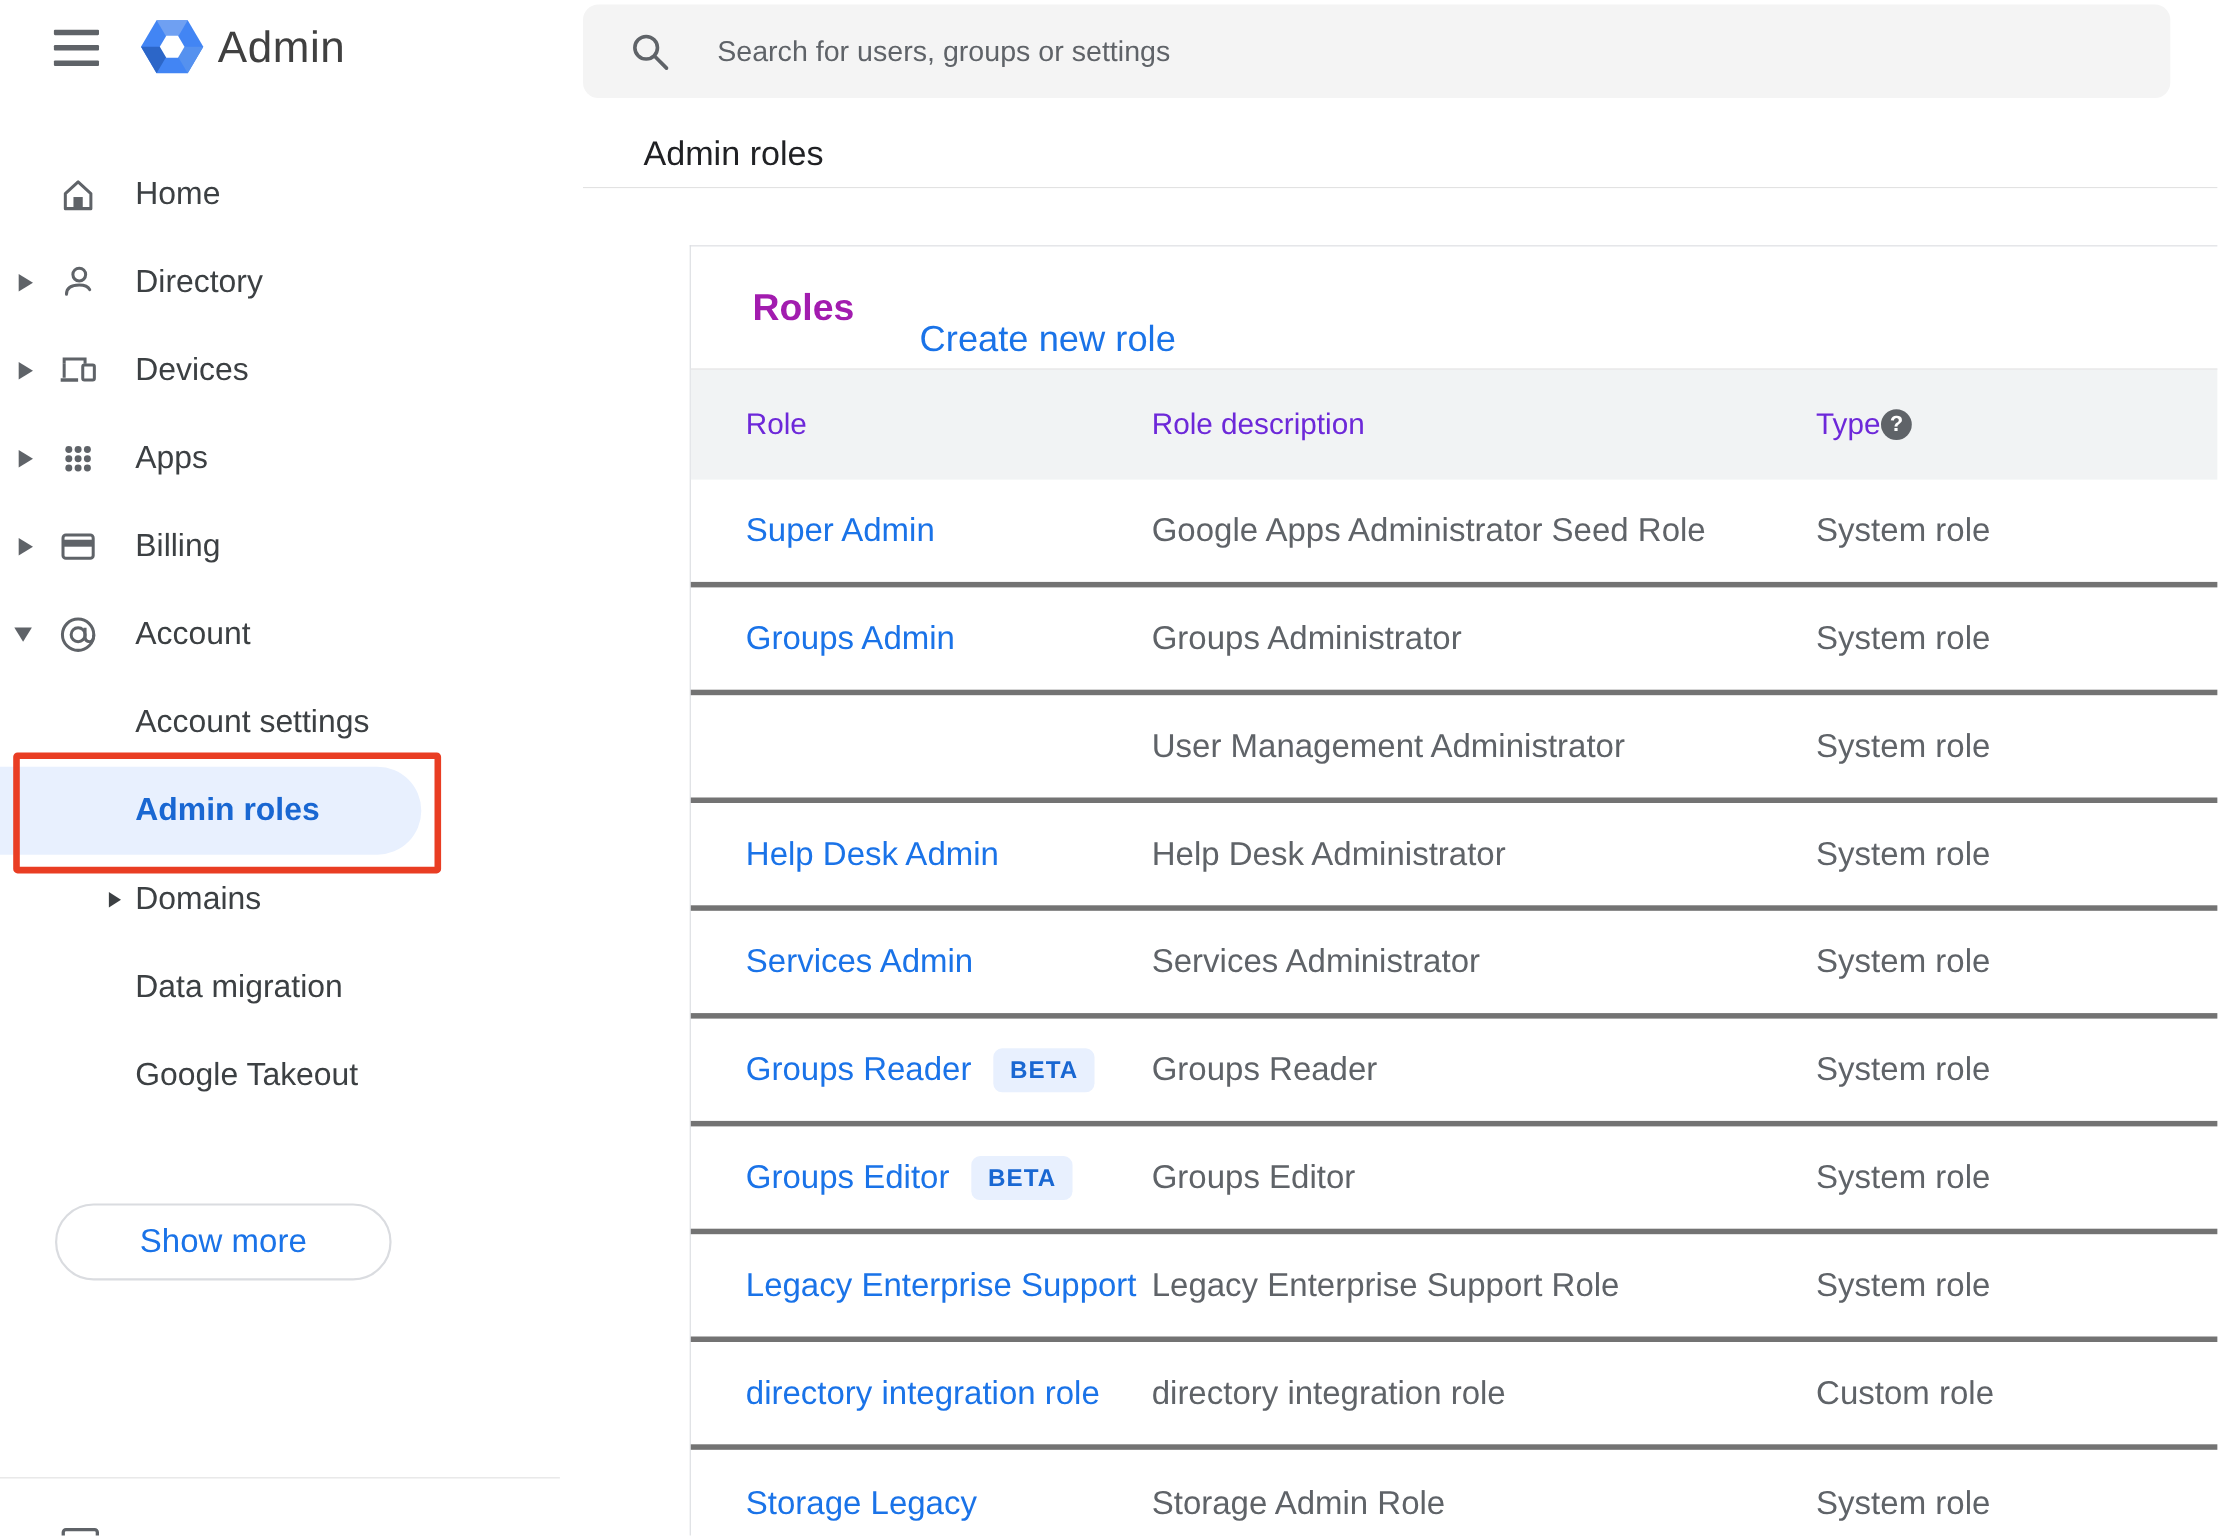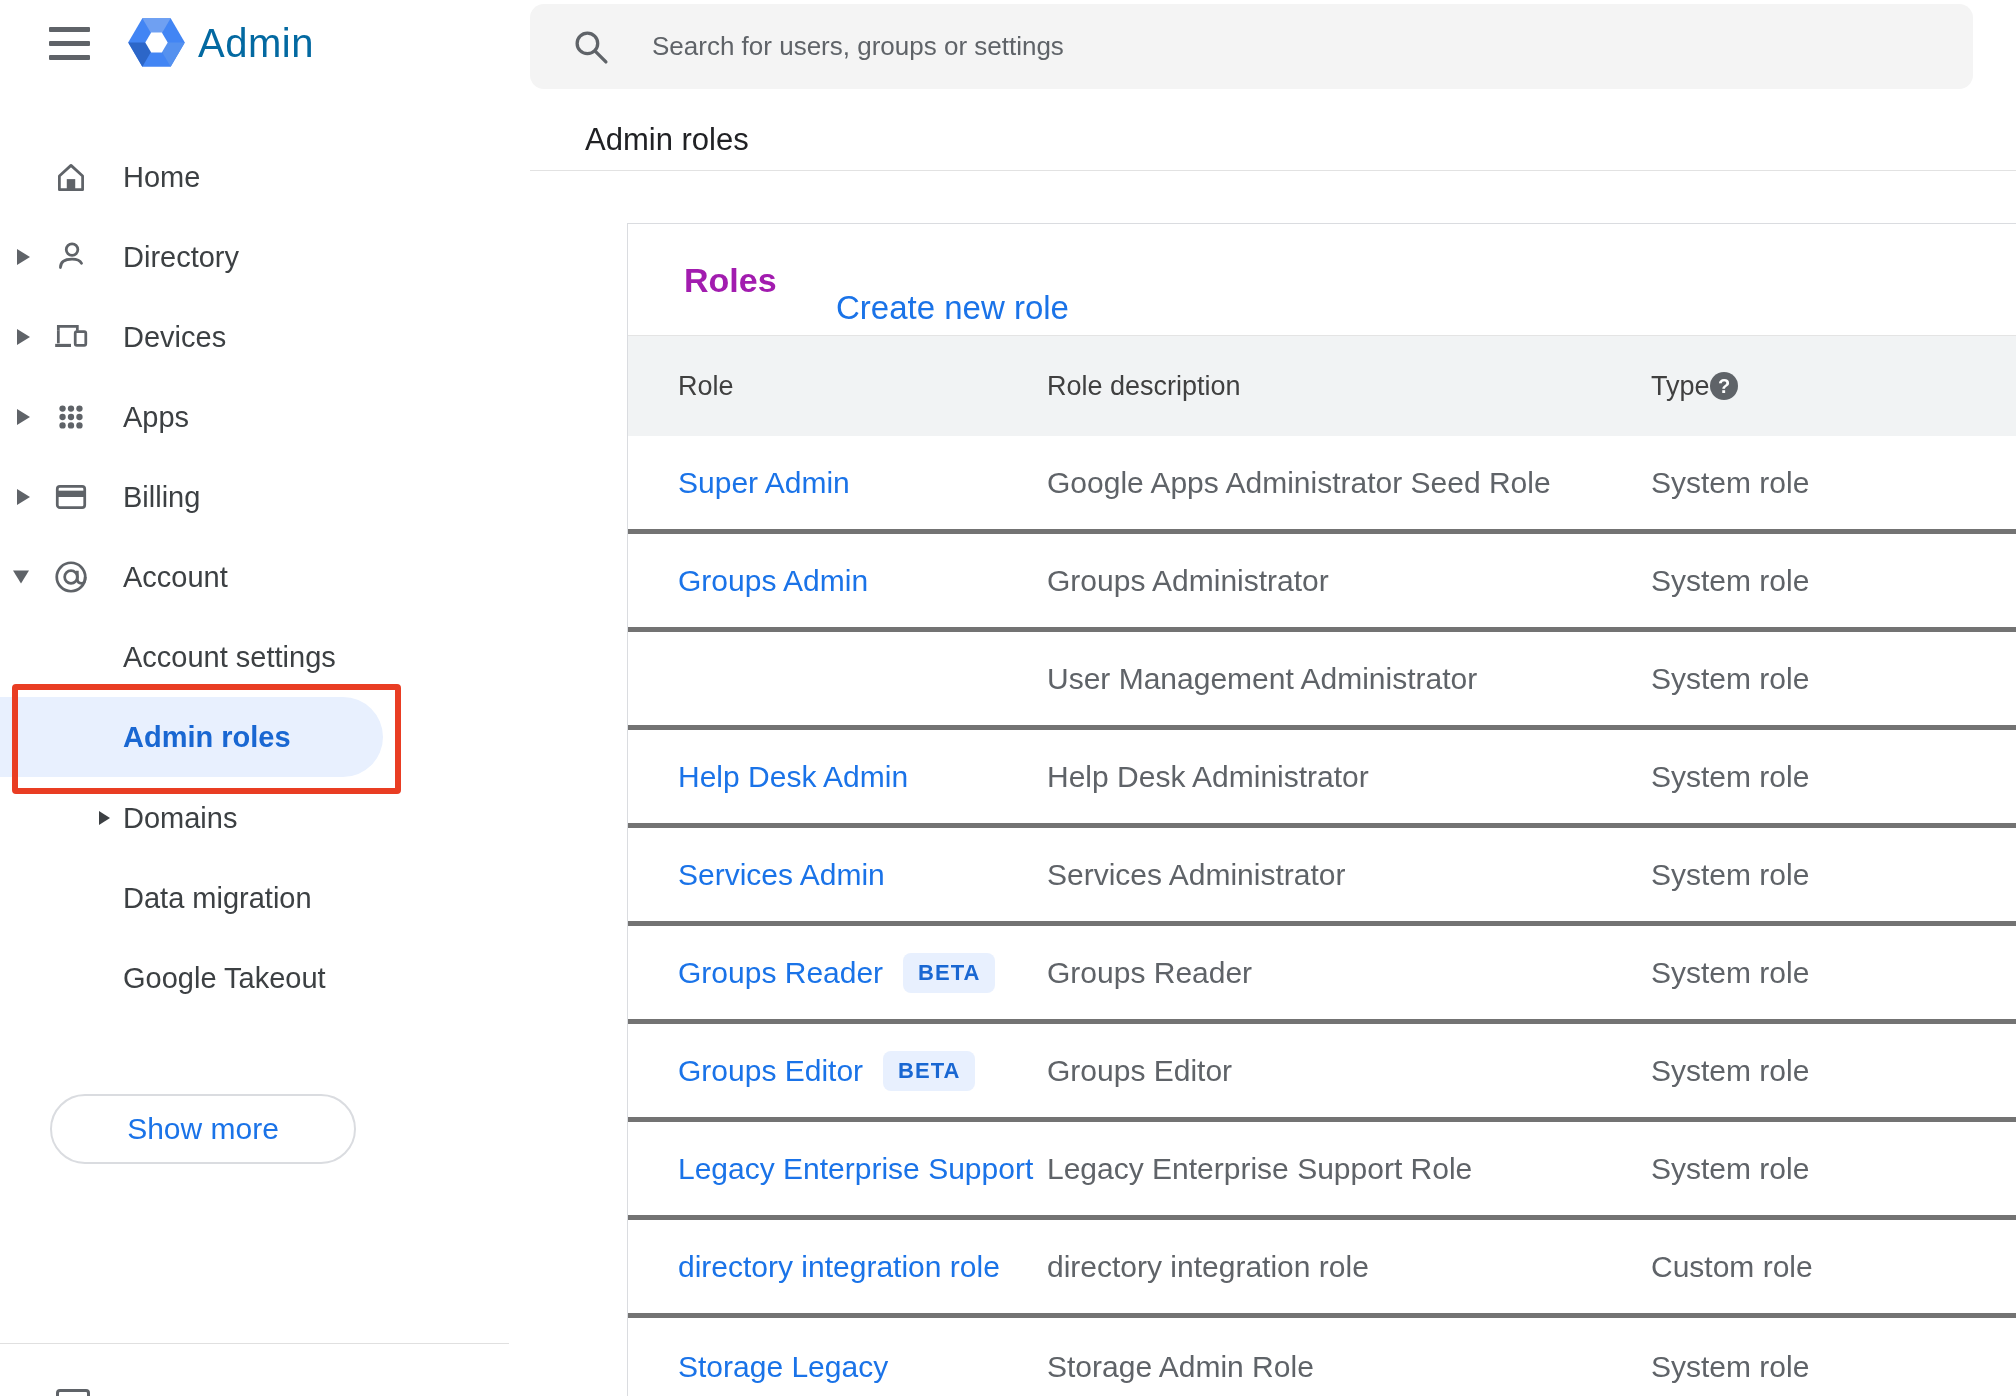--- a/index.html
+++ b/index.html
@@ -7,21 +7,21 @@
     width:2016px;height:1396px;position:relative;overflow:hidden;
     background:#ffffff;
     font-family:"Liberation Sans","DejaVu Sans",sans-serif;
     -webkit-font-smoothing:antialiased;
   }
   
   .hamburger{position:absolute;left:49px;top:27px;width:41px;height:33px;cursor:pointer;}
   .hamburger .bar{position:absolute;left:0;width:41px;height:5px;background:#5f6368;border-radius:1px;}
   .hamburger .b1{top:0;}  .hamburger .b2{top:14px;}  .hamburger .b3{top:28px;}
   .logo{position:absolute;left:127px;top:13px;width:59px;height:59px;}
-  .logo-text{position:absolute;left:198px;top:21px;font-size:40px;line-height:44px;color:#0369a1;letter-spacing:.5px;}
+  .logo-text{position:absolute;left:198px;top:21px;font-size:40px;line-height:44px;color:#404040;letter-spacing:.5px;}
   .searchbar{
     position:absolute;left:530px;top:4px;width:1443px;height:85px;
     background:#f4f4f4;border-radius:14px;display:flex;align-items:center;
   }
   .search-icon{position:absolute;left:42px;top:24px;width:37px;height:37px;}
   .search-input{
     position:absolute;left:122px;top:0;width:1300px;height:85px;border:none;background:transparent;
     font-family:inherit;font-size:26px;color:#be185d;outline:none;padding:0;
   }
   .search-input::placeholder{color:#5f6368;opacity:1;}
@@ -48,21 +48,21 @@
   .breadcrumb{position:absolute;left:585px;top:122px;font-size:31px;color:#202124;}
   .content-divider{position:absolute;left:530px;top:170px;width:1486px;height:1px;background:#e2e2e2;}
   .card{
     position:absolute;left:627px;top:223px;width:1389px;height:1180px;background:#fff;
     border-top:1px solid #dadce0;border-left:1px solid #dadce0;box-sizing:border-box;
   }
   .card-header{position:absolute;left:0;top:0;width:100%;height:111px;}
   .card-title{position:absolute;left:56px;top:50%;transform:translateY(-50%);font-size:34px;font-weight:700;color:#a21caf;}
   .create-link{position:absolute;left:208px;top:50%;transform:translateY(-50%);font-size:33px;color:#1a73e8;cursor:pointer;white-space:nowrap;margin-top:28px;}
   .thead{position:absolute;left:0;top:111px;width:100%;height:101px;background:#f1f3f4;border-top:1px solid #e4e4e4;box-sizing:border-box;}
-  .th{position:absolute;top:50%;transform:translateY(-50%);font-size:27px;font-weight:500;color:#404040;white-space:nowrap;}
+  .th{position:absolute;top:50%;transform:translateY(-50%);font-size:27px;font-weight:500;color:#6d28d9;white-space:nowrap;}
   .col1{left:50px;}  .col2{left:419px;}  .col3{left:1023px;}
   .help-icon{position:absolute;left:1082px;top:50%;transform:translateY(-50%);width:28px;height:28px;border-radius:50%;
     background:#5f6368;color:#ffffff;font-size:20px;font-weight:bold;display:flex;align-items:center;justify-content:center;cursor:pointer;}
   .trow{position:absolute;left:0;width:100%;height:98px;border-bottom:5px solid #737373;box-sizing:border-box;}
   .td{position:absolute;top:50%;transform:translateY(-50%);font-size:30px;white-space:nowrap;}
   .role-cell{color:#1a73e8;cursor:pointer;display:flex;align-items:center;}
   .desc-cell,.type-cell{color:#5f6368;}
   .beta-badge{margin-left:20px;background:#e8f0fe;color:#1967d2;font-size:22px;font-weight:bold;letter-spacing:1px;
     padding:9px 15px;border-radius:8px;line-height:1;}
 </style>

